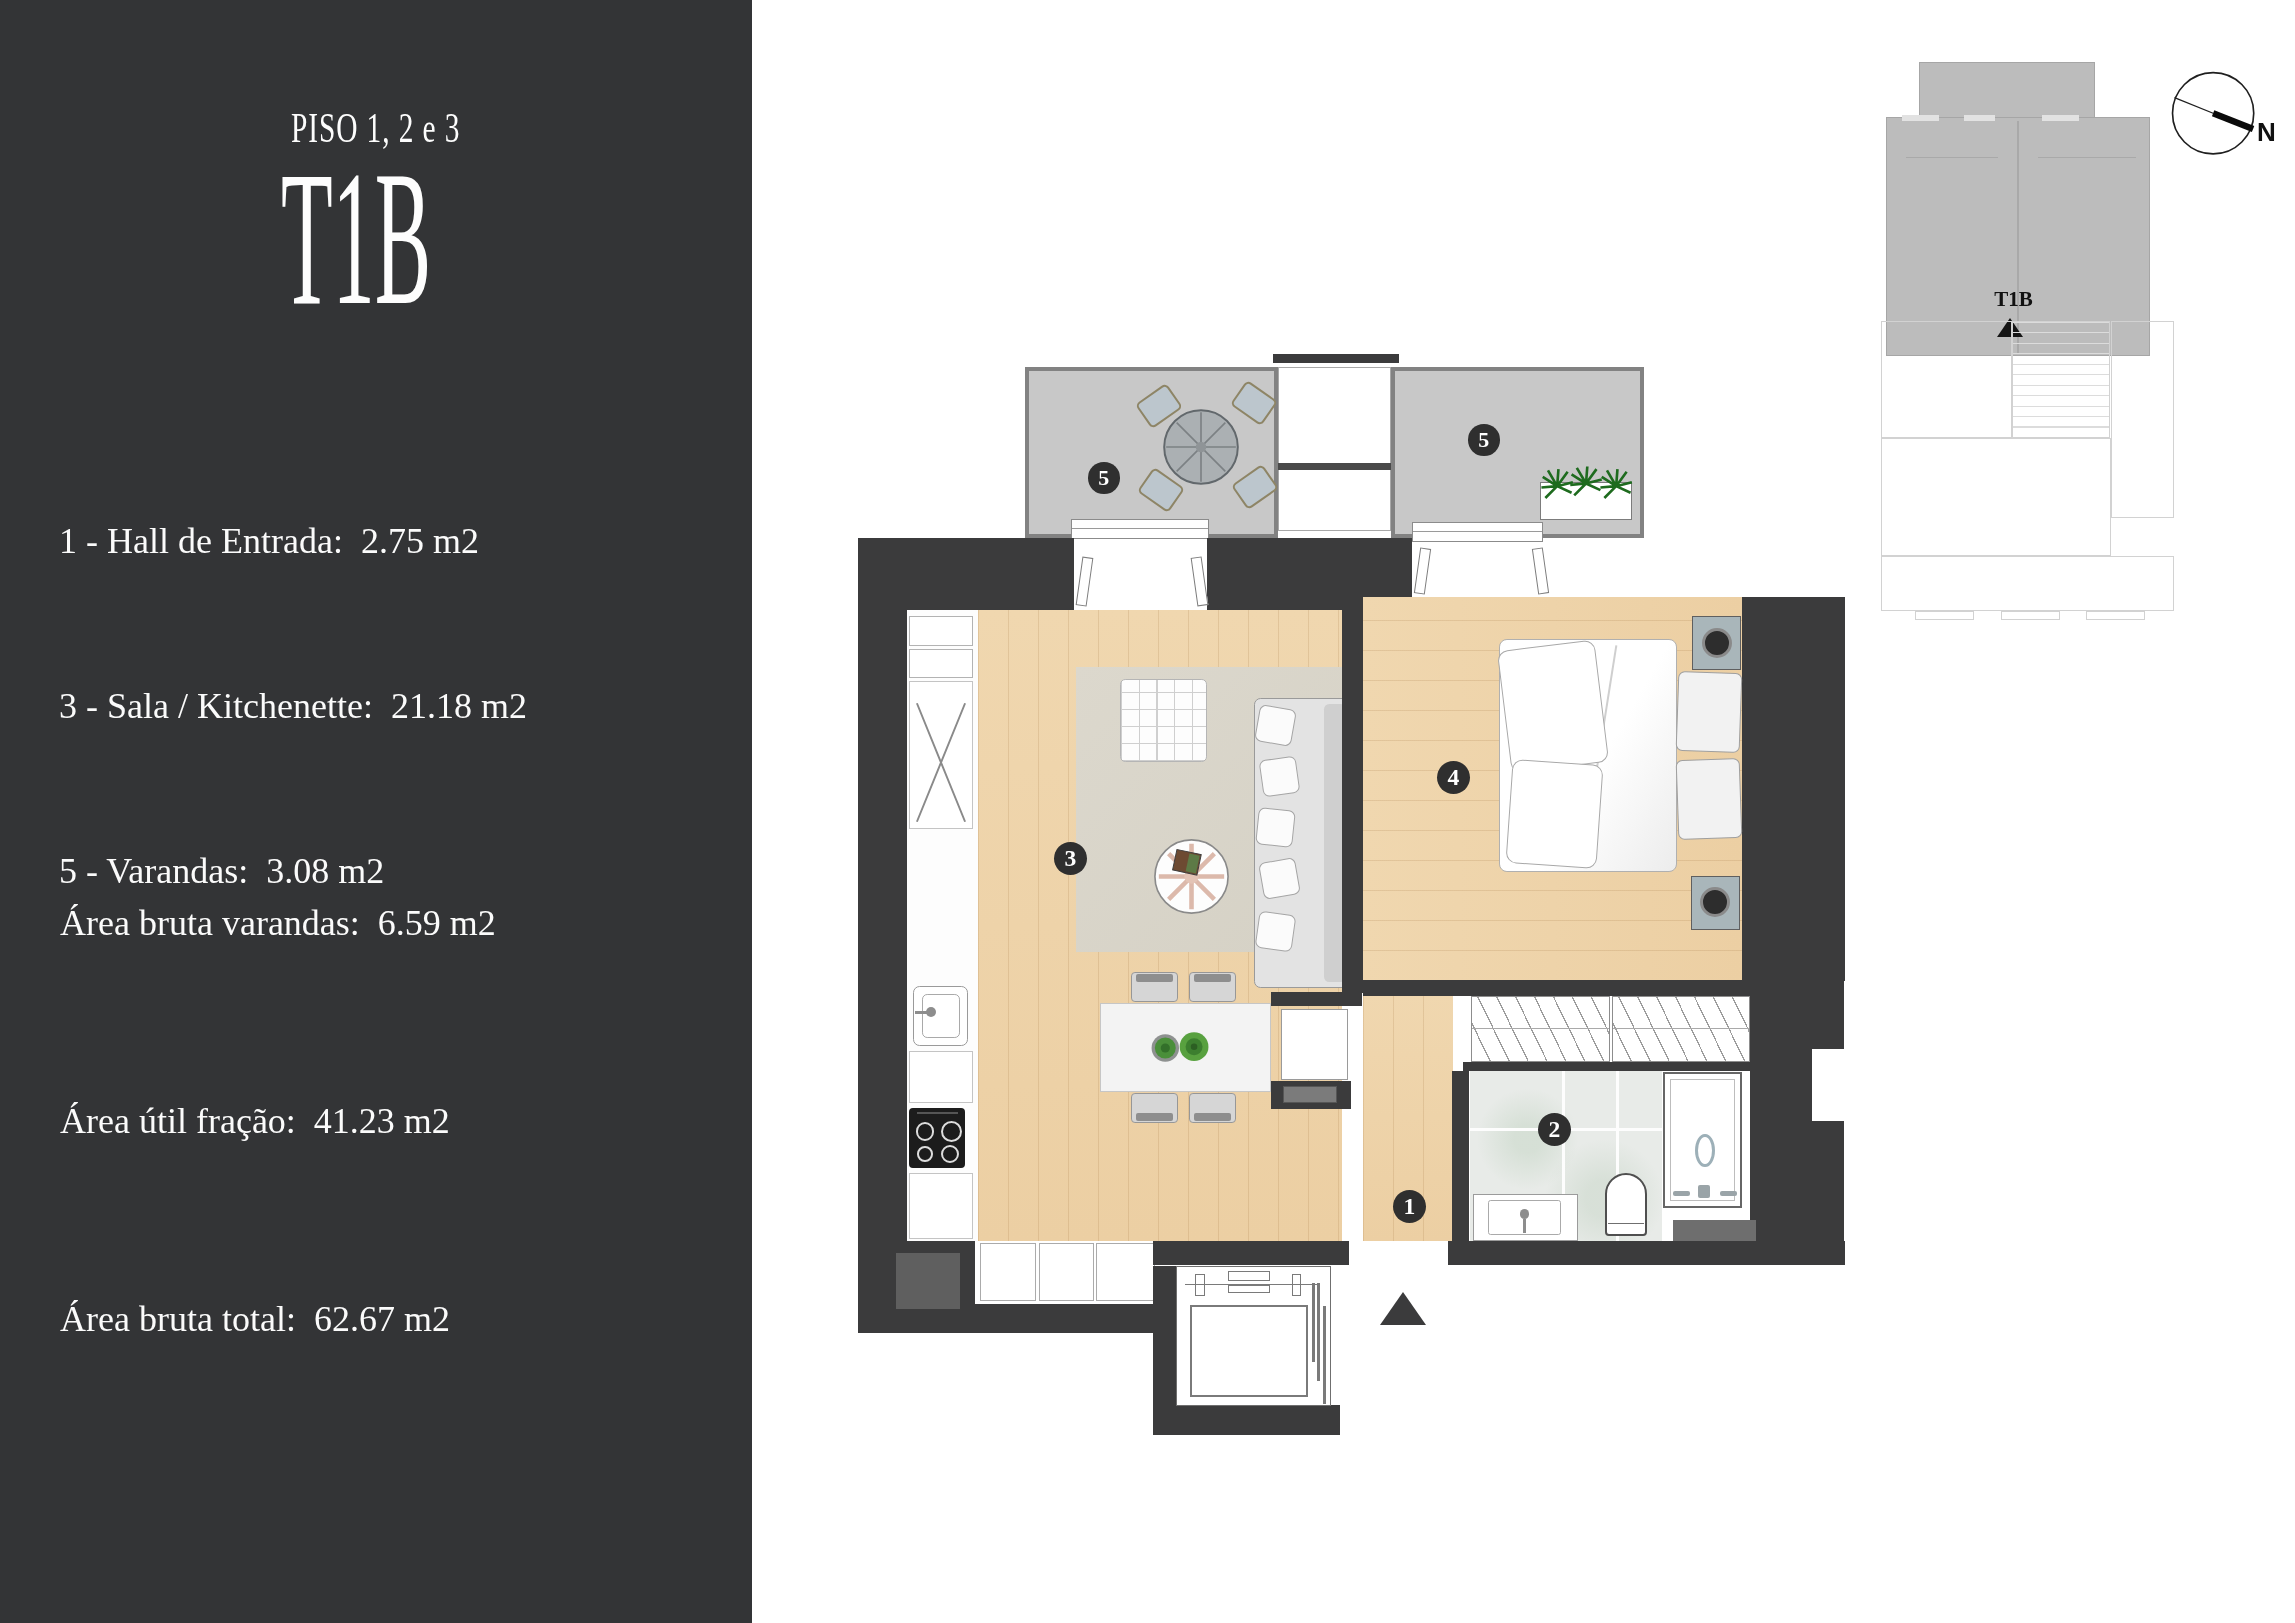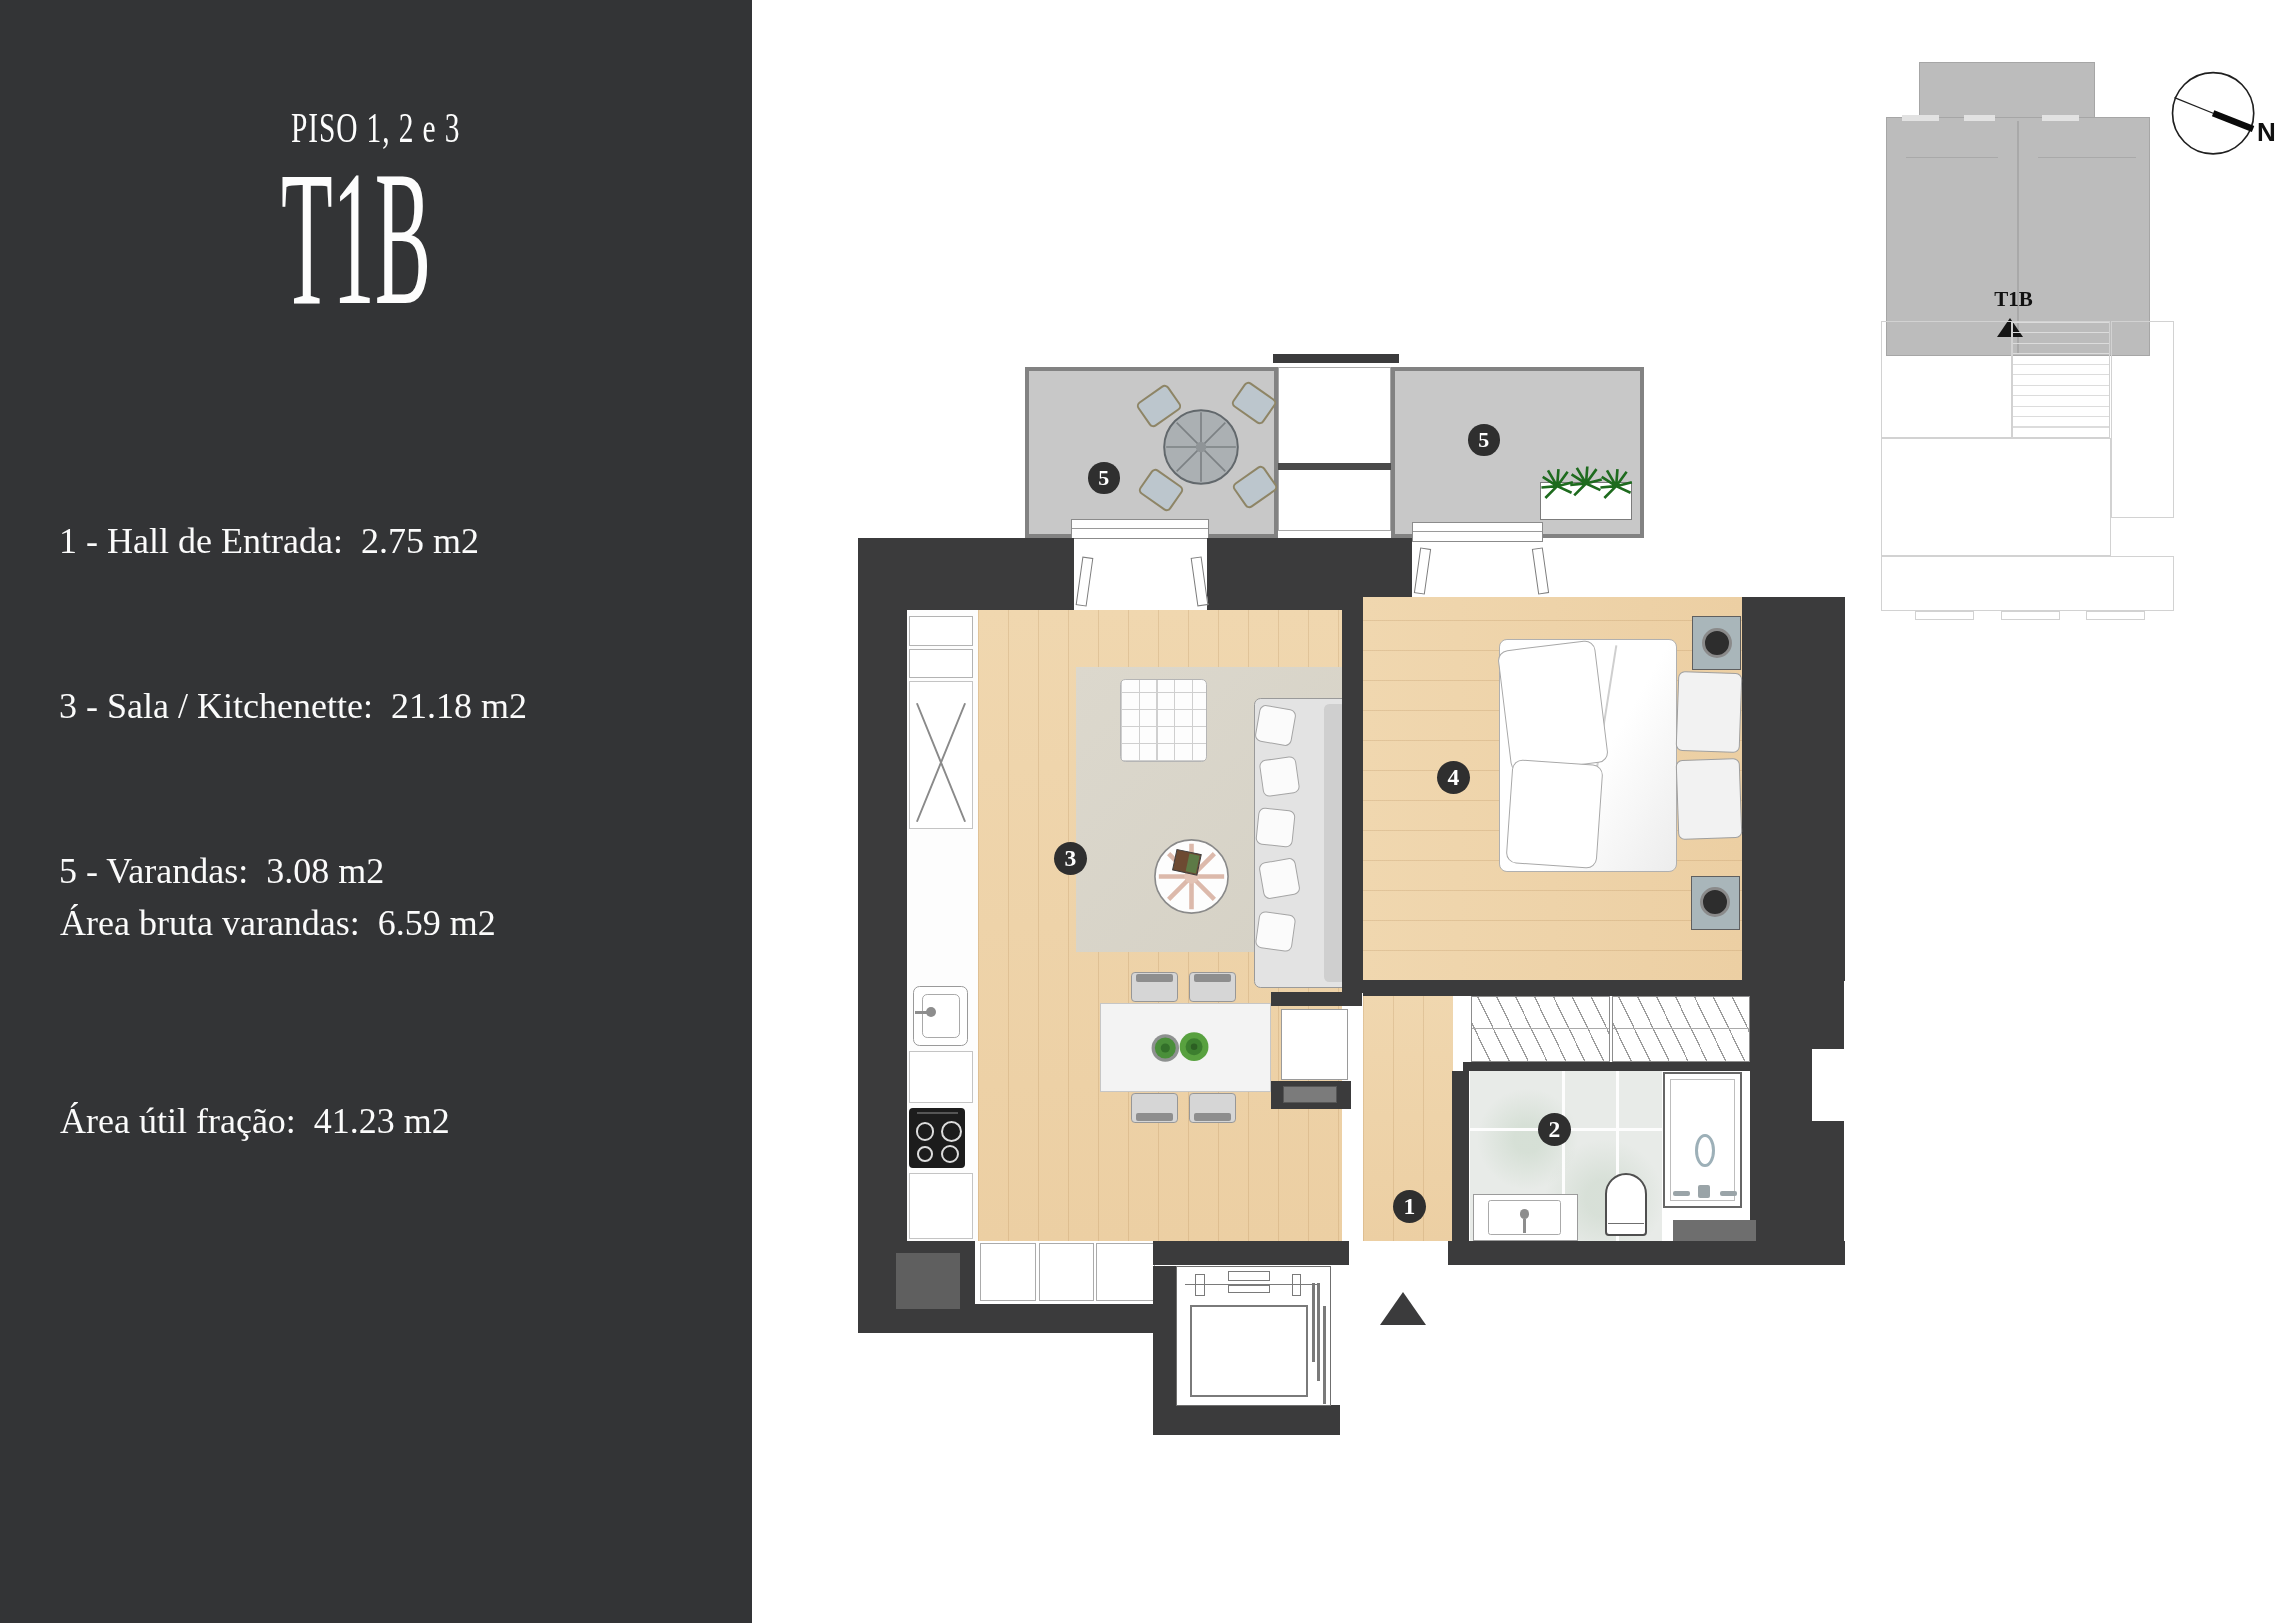--- a/index.html
+++ b/index.html
@@ -53,20 +53,21 @@
     <div class="kicker">PISO 1, 2 e 3</div>
     <div class="bigtitle">T1B</div>
     <div class="legend">
       <div>1 - Hall de Entrada:&nbsp; 2.75 m2</div>
       <div>3 - Sala / Kitchenette:&nbsp; 21.18 m2</div>
       <div>5 - Varandas:&nbsp; 3.08 m2</div>
     </div>
     <div class="areas">
       <div>Área bruta varandas:&nbsp; 6.59 m2</div>
       <div>Área útil fração:&nbsp; 41.23 m2</div>
+      <div>Área bruta total:&nbsp; 62.67 m2</div>
     </div>
   </div>
 
   <div id="plan">
 
     <div class="w" style="left:420px;top:13px;width:126px;height:9.2px;"></div>
     <div class="balc" style="left:172px;top:26px;width:253px;height:171px;"></div>
     <div class="whitebox" style="left:425px;top:26px;width:113px;height:164px;border-color:#a8a8a8;"></div>
     <div class="w" style="left:425px;top:122px;width:113px;height:6.6px;background:#4a4a4a;"></div>
     <div class="balc" style="left:538px;top:26px;width:253px;height:171px;"></div>

